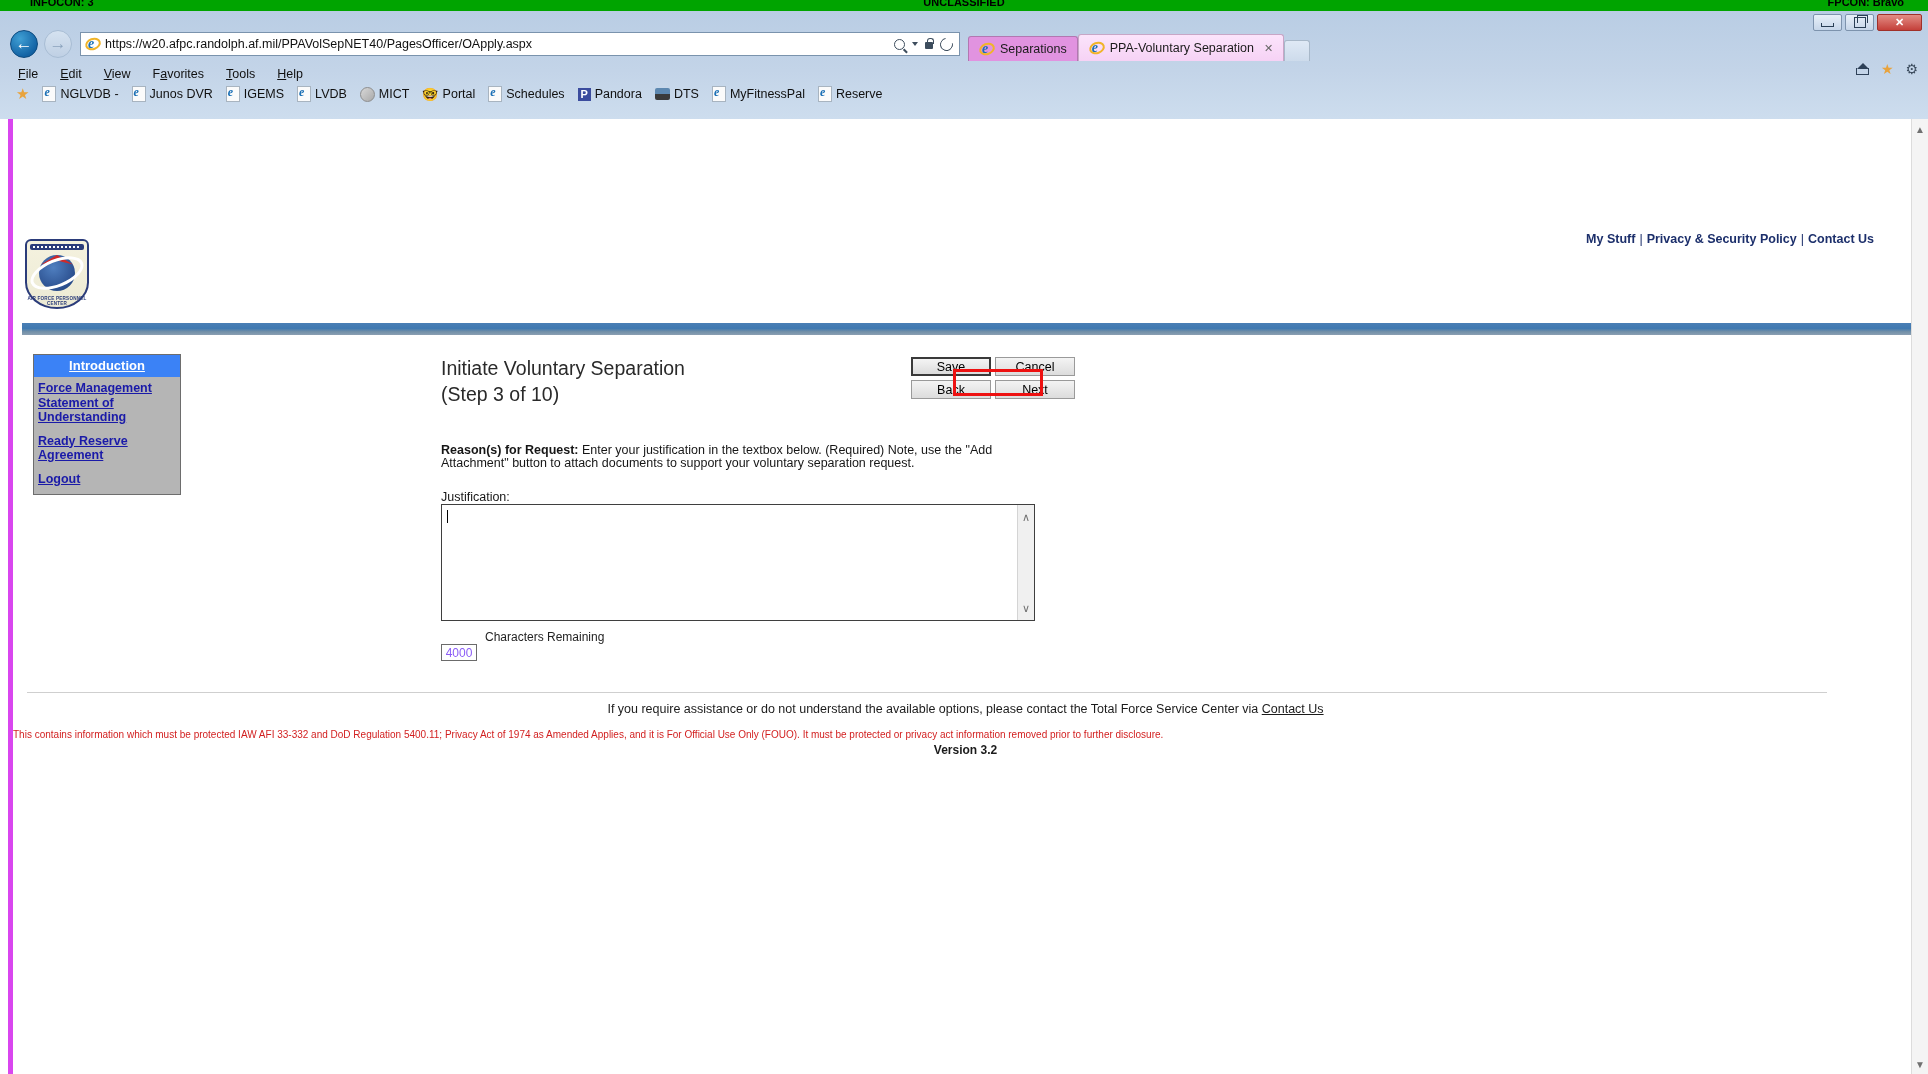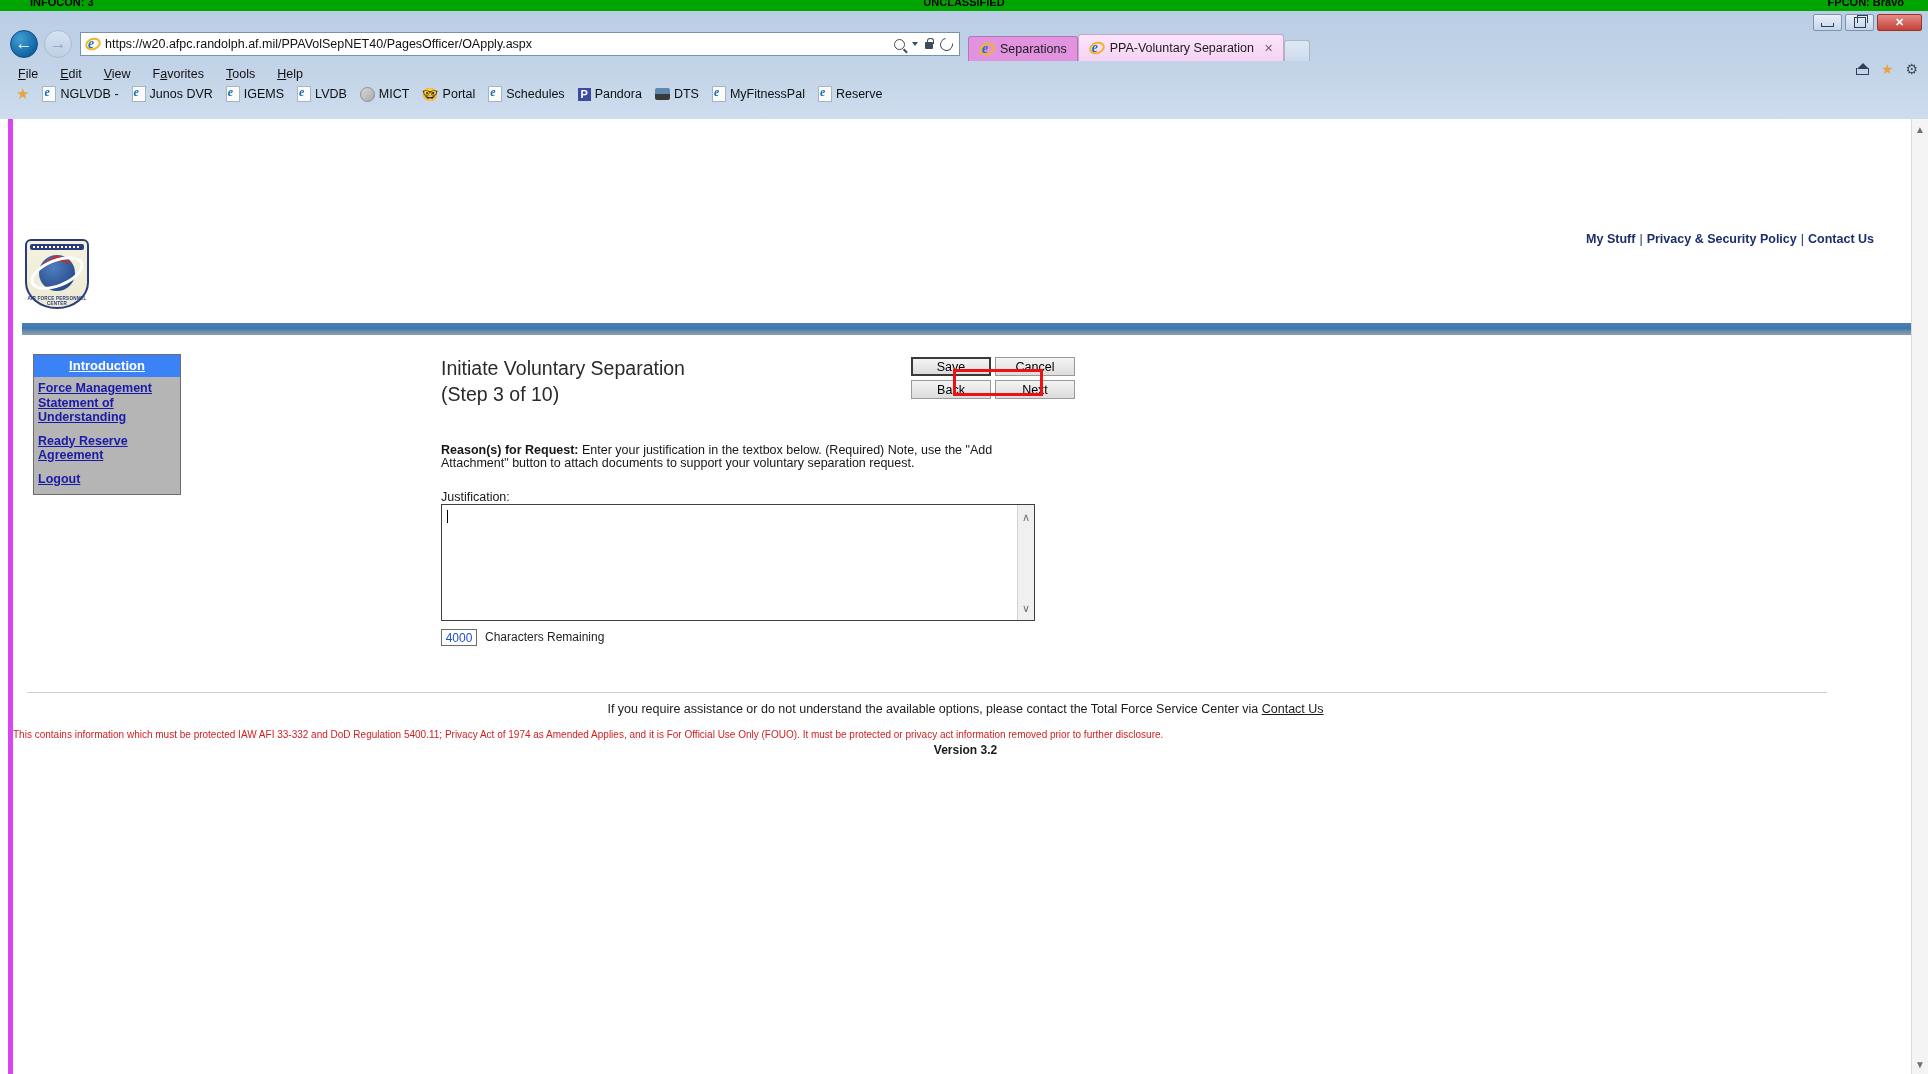--- a/index.html
+++ b/index.html
@@ -457,28 +457,28 @@
     position: absolute; left: 0; right: 0;
     height: 16px;
     display: flex; align-items: center; justify-content: center;
     color: #707070; font-size: 11px;
   }
   .ta-arrow.up { top: 4px; }
   .ta-arrow.down { bottom: 4px; }
 
   .charcount-box {
     position: absolute;
-    left: 428px; top: 510px;
+    left: 428px; top: 525px;
     width: 36px; height: 17px;
     border: 1px solid #6b6b6b;
     background: #fff;
     font-size: 12px;
     display:flex; align-items:center; justify-content:center;
     box-sizing: border-box;
-    color: #1d4ed8;
+    color: #8b5cf6;
   }
   .charcount-label {
     position: absolute;
     left: 472px; top: 511px;
     font-size: 12px;
     color: #232323;
   }
 
   .hrule {
     position: absolute;

